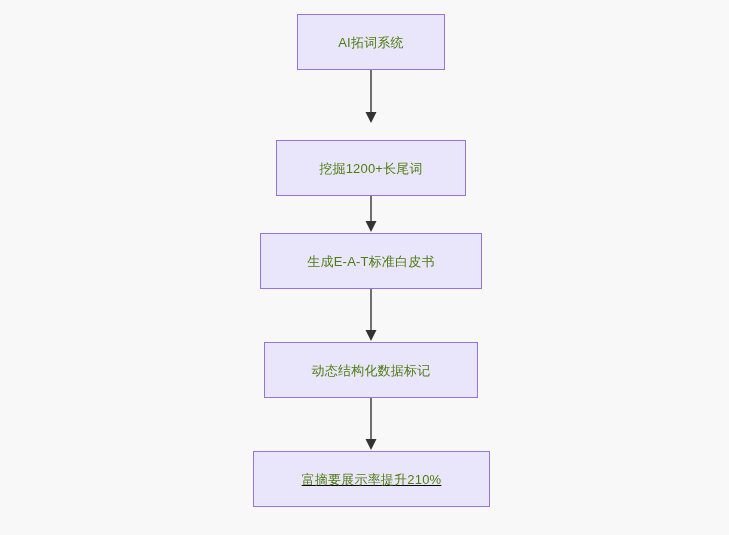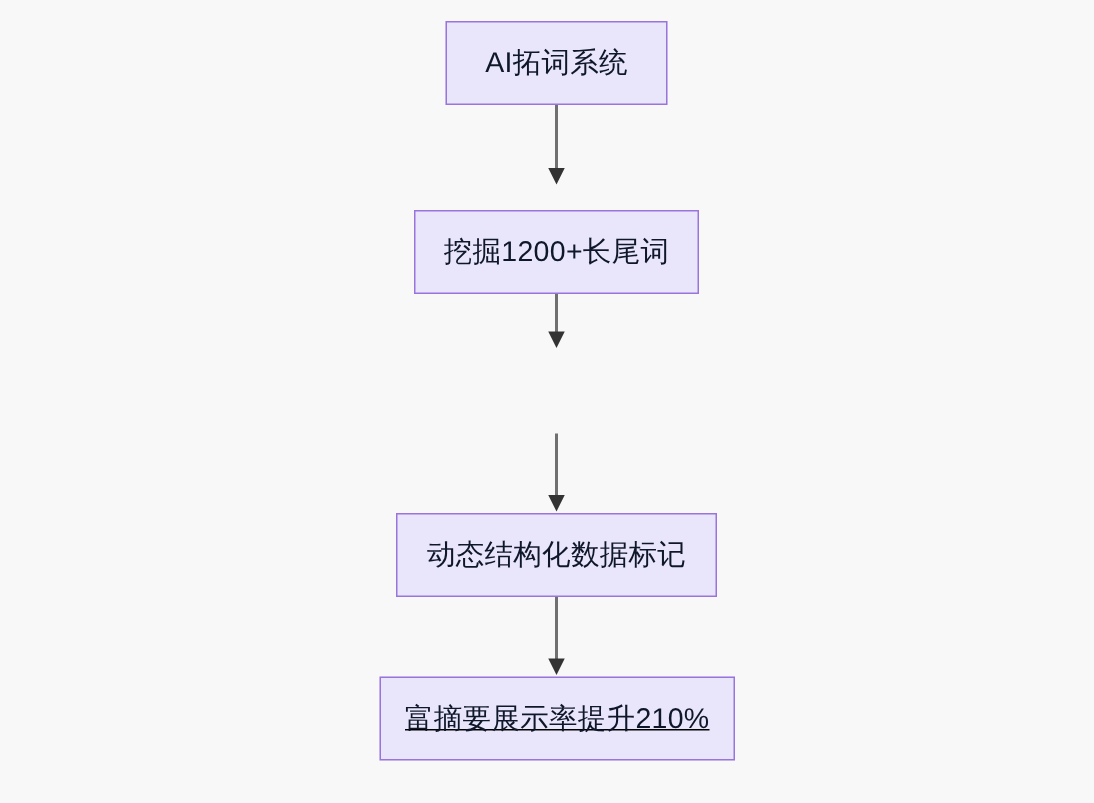--- a/index.html
+++ b/index.html
@@ -22,22 +22,22 @@
     position: absolute;
     box-sizing: border-box;
     background: #e9e6fb;
     border: 1.3px solid #9a74dd;
     display: flex;
     align-items: center;
     justify-content: center;
     height: 56px;
   }
   .node-label {
-    color: #0f172a;
-    font-size: 19px;
+    color: #4d7c0f;
+    font-size: 13px;
     line-height: 1;
     letter-spacing: 0.2px;
     white-space: nowrap;
     text-align: right;
   }
   .connector {
     position: absolute;
     width: 20px;
     pointer-events: none;
   }
@@ -80,20 +80,23 @@
   </div>
 
   <div class="node" style="left: 297px; top: 14px; width: 148px; height: 56px;">
     <span class="node-label">AI拓词系统</span>
   </div>
 
   <div class="node" style="left: 276px; top: 140px; width: 190px; height: 56px;">
     <span class="node-label">挖掘1200+长尾词</span>
   </div>
 
+  <div class="node" style="left: 260px; top: 233px; width: 222px; height: 56px;">
+    <span class="node-label">生成E-A-T标准白皮书</span>
+  </div>
 
   <div class="node" style="left: 264px; top: 342px; width: 214px; height: 56px;">
     <span class="node-label">动态结构化数据标记</span>
   </div>
 
   <div class="node" style="left: 253px; top: 451px; width: 237px; height: 56px; text-decoration: underline;">
     <span class="node-label">富摘要展示率提升210%</span>
   </div>
 
 </div>

